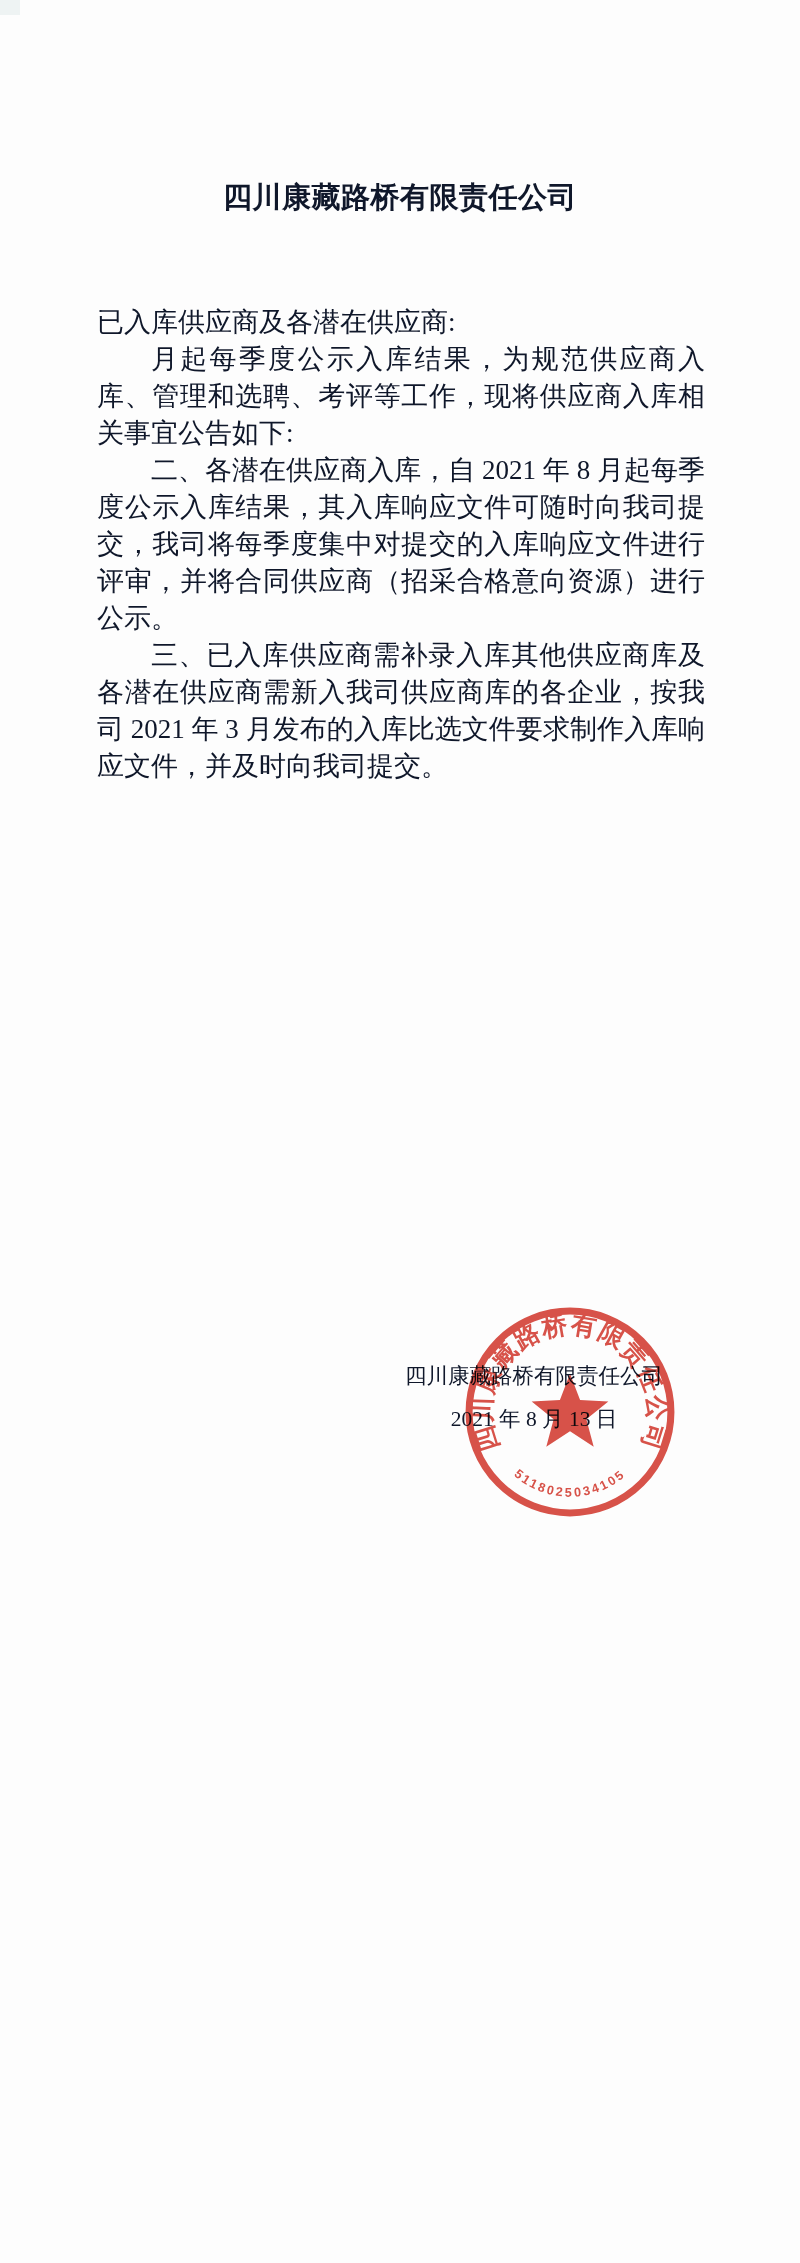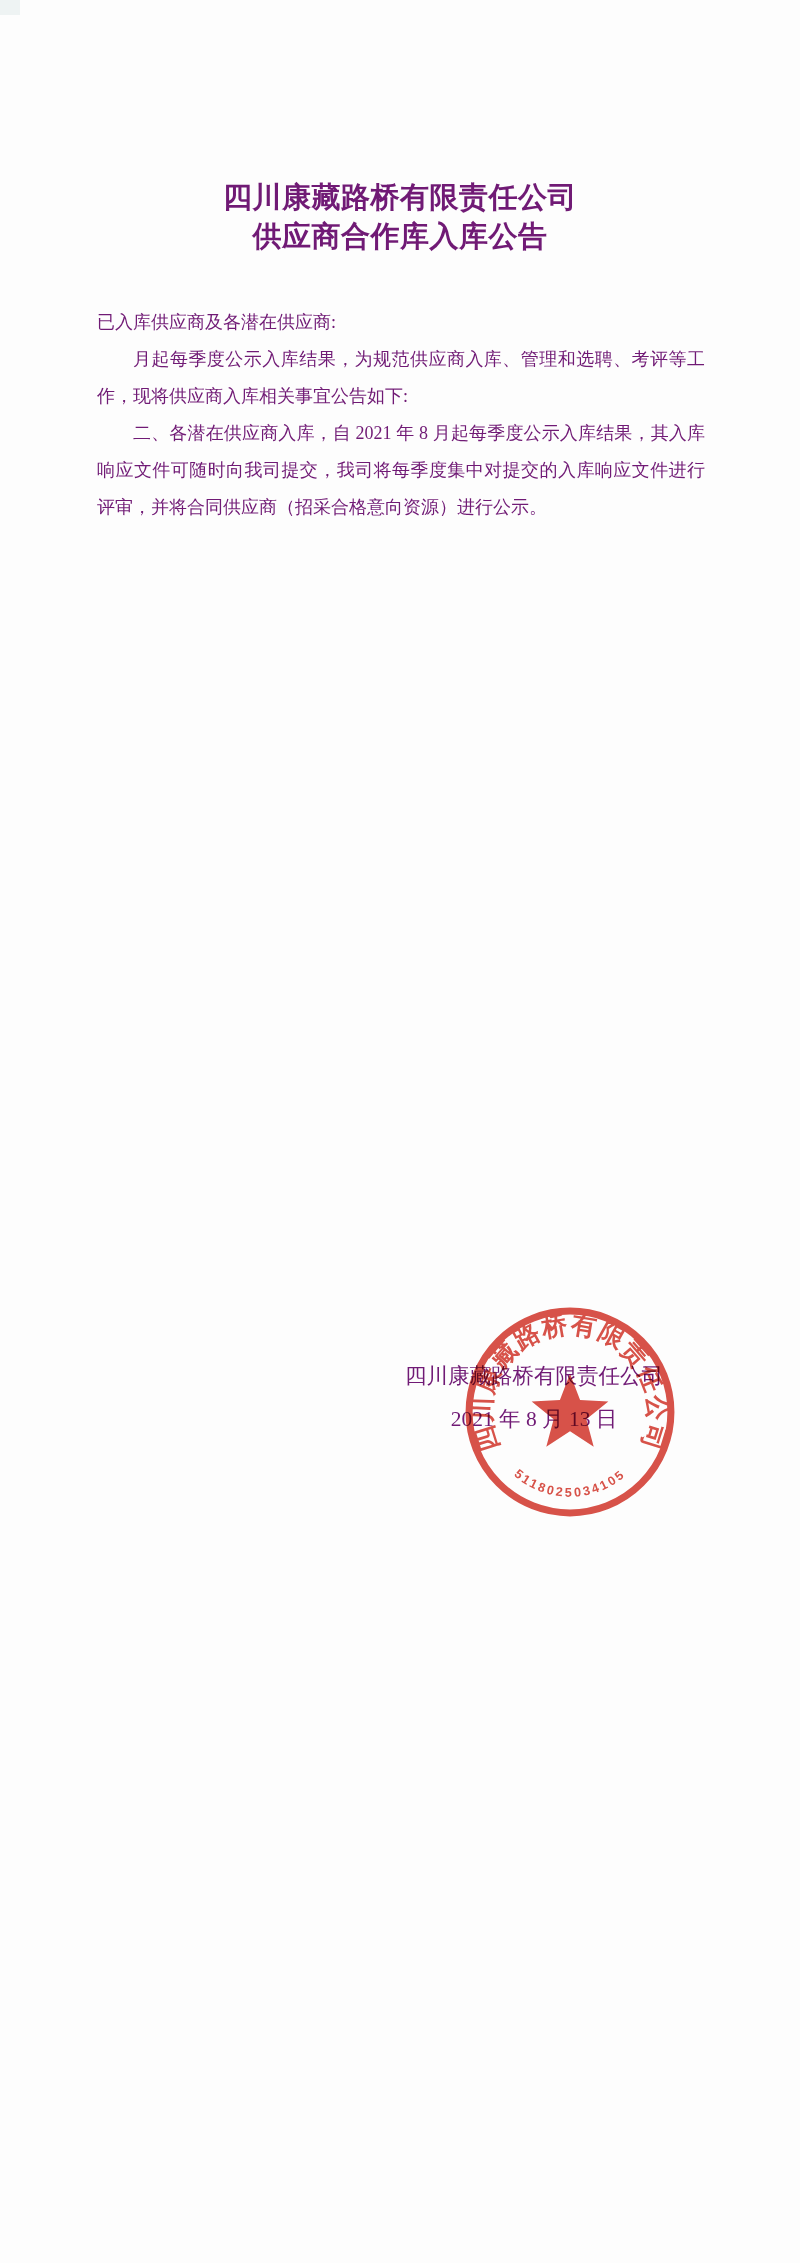--- a/index.html
+++ b/index.html
@@ -9,21 +9,21 @@
     height: 2263px;
     background: #fdfdfd;
     overflow: hidden;
   }
   .page {
     position: relative;
     width: 800px;
     height: 1666px;
     background: #fdfdfd;
     font-family: "Liberation Serif", serif;
-    color: #701a75;
+    color: #0f172a;
   }
   .scan-artifact {
     position: absolute;
     left: 0; top: 0;
     width: 20px; height: 15px;
     background: #eef3f3;
   }
   .title {
     position: absolute;
     top: 178px;
@@ -35,21 +35,21 @@
     line-height: 39px;
     font-weight: bold;
     letter-spacing: 0.5px;
   }
   .title .title-line { display: block; }
   .doc-body {
     position: absolute;
     top: 304px;
     left: 97px;
     width: 608px;
-    font-size: 18px;
+    font-size: 27px;
     line-height: 37px;
     text-align: justify;
   }
   .doc-body p {
     margin: 0;
     padding: 0;
   }
   .doc-body p.para { text-indent: 2em; }
   .signature-block {
     position: absolute;
@@ -89,27 +89,27 @@
 </style>
 </head>
 <body>
 
 <div class="page">
 
   <div class="scan-artifact"></div>
 
   <h1 class="title">
     <span class="title-line">四川康藏路桥有限责任公司</span>
-    <span class="title-line">供应商合作库入库公告</span>
   </h1>
 
   <div class="doc-body">
     <p class="salutation">已入库供应商及各潜在供应商:</p>
     <p class="para">月起每季度公示入库结果，为规范供应商入库、管理和选聘、考评等工作，现将供应商入库相关事宜公告如下:</p>
     <p class="para">二、各潜在供应商入库，自 2021 年 8 月起每季度公示入库结果，其入库响应文件可随时向我司提交，我司将每季度集中对提交的入库响应文件进行评审，并将合同供应商（招采合格意向资源）进行公示。</p>
+    <p class="para">三、已入库供应商需补录入库其他供应商库及各潜在供应商需新入我司供应商库的各企业，按我司 2021 年 3 月发布的入库比选文件要求制作入库响应文件，并及时向我司提交。</p>
   </div>
 
   <div class="signature-block">
     <div class="sig-company">四川康藏路桥有限责任公司</div>
     <div class="sig-date">2021 年 8 月 13 日</div>
   </div>
 
   <svg class="seal" viewBox="0 0 220 220" xmlns="http://www.w3.org/2000/svg">
     <defs>
       <path id="sealArcTop" d="M 39.3,143 A 78,78 0 1 1 180.7,143" fill="none"></path>

